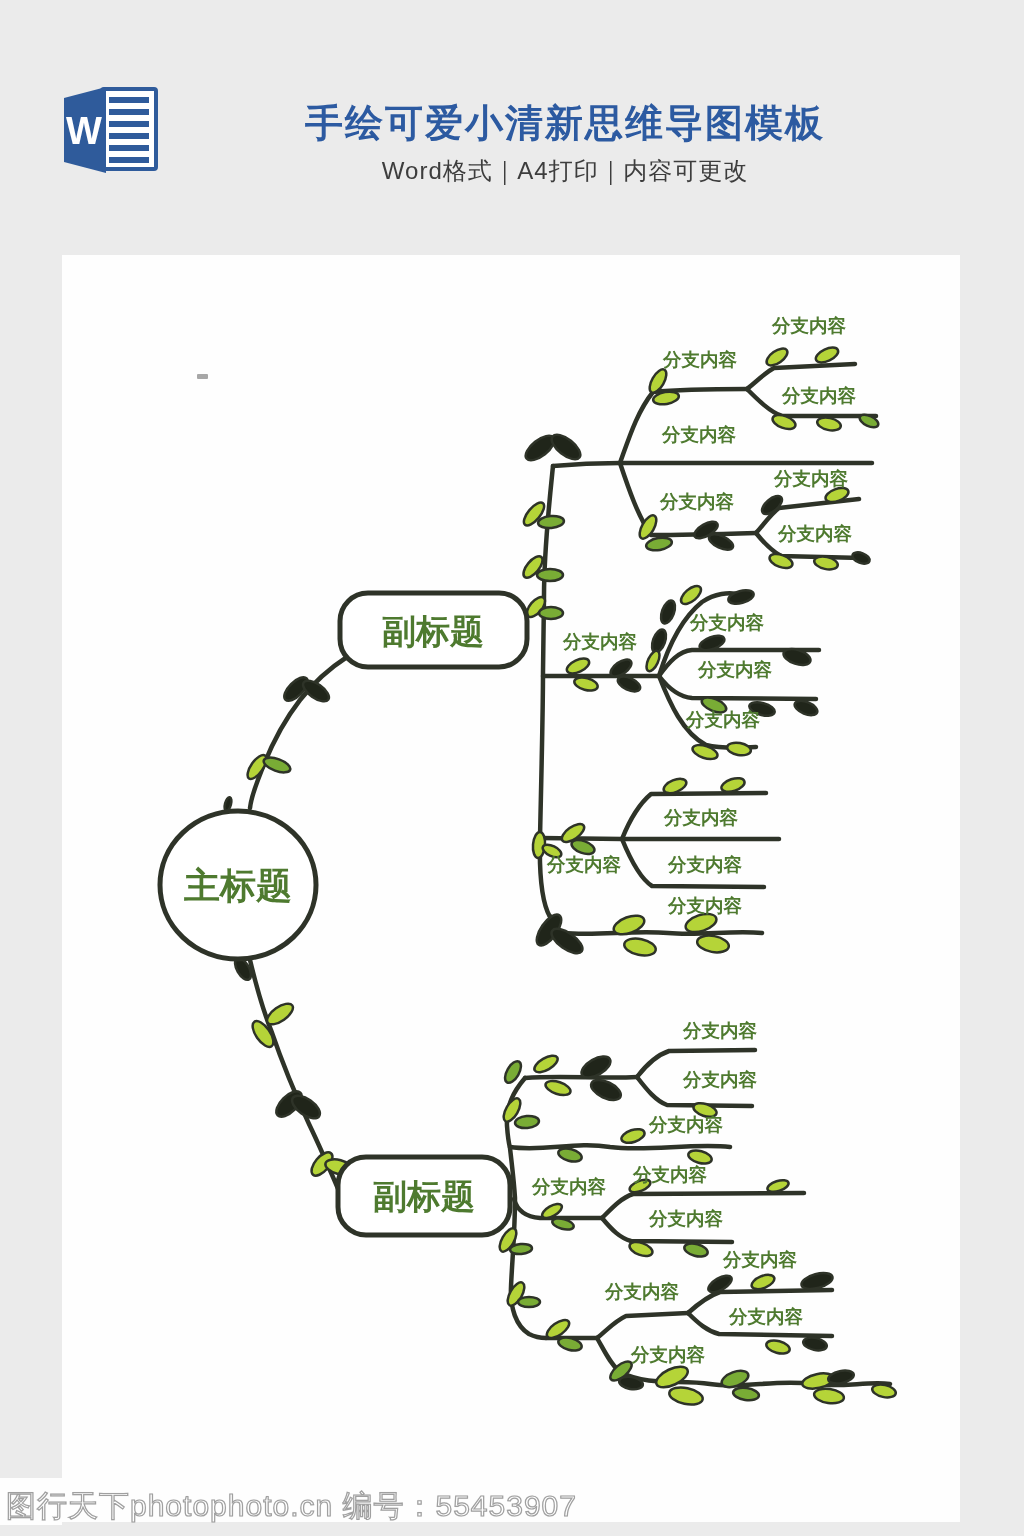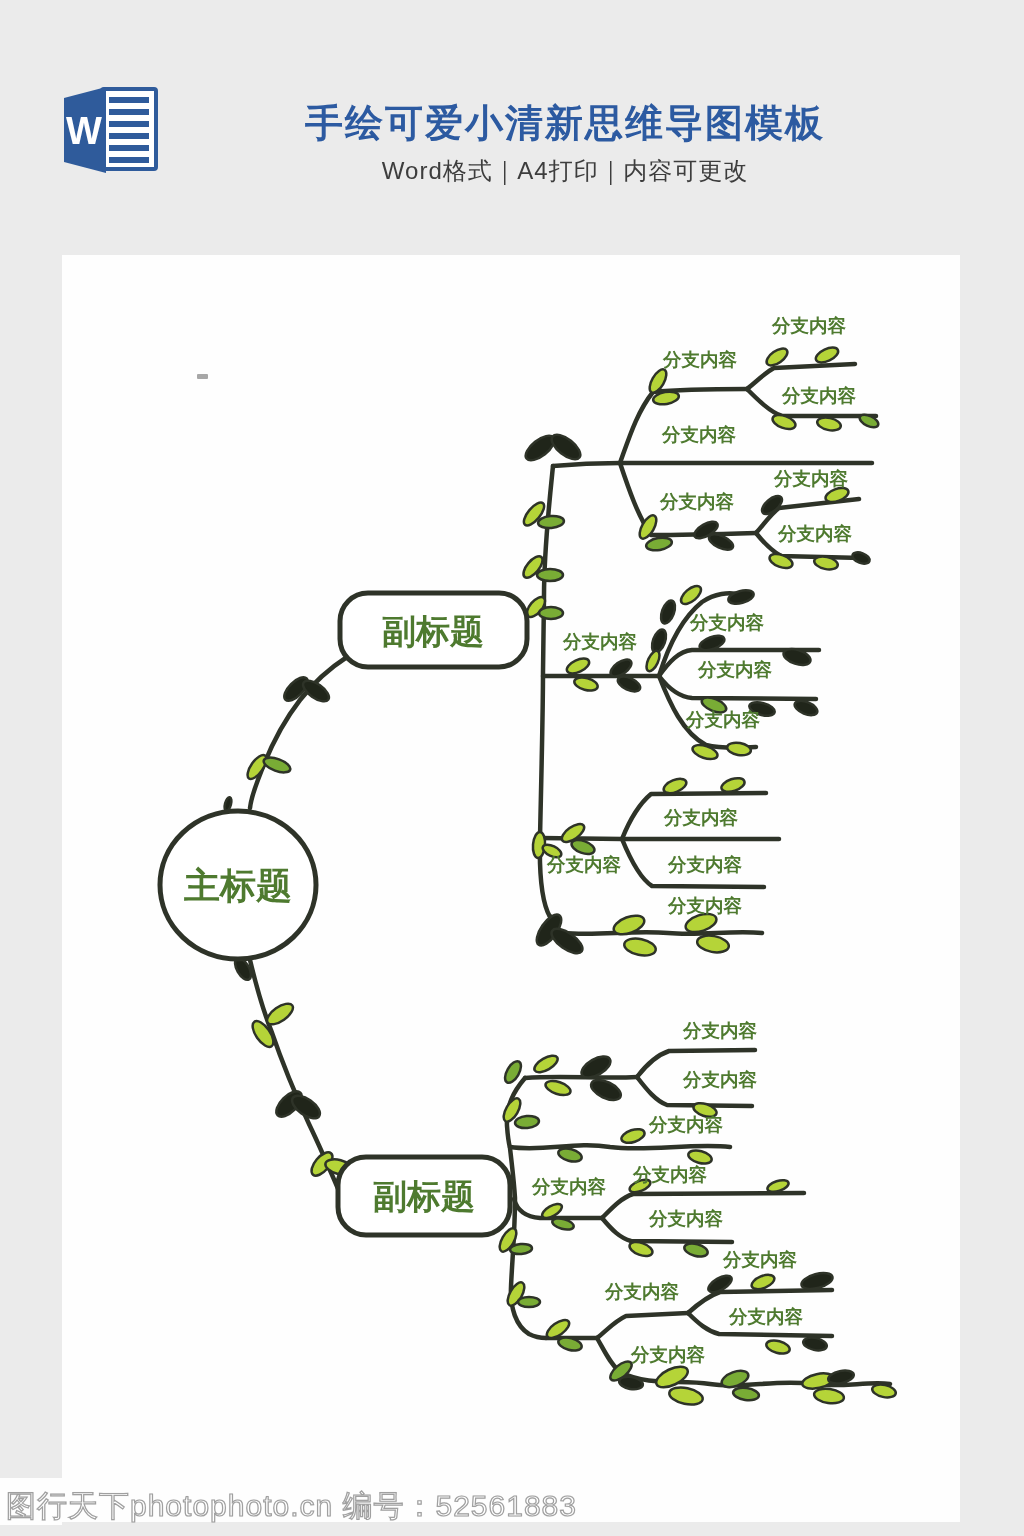--- a/index.html
+++ b/index.html
@@ -235,13 +235,13 @@
       <text class="branch-label" x="569" y="1193" fill="#4e7a2f">分支内容</text>
       <text class="branch-label" x="686" y="1225" fill="#4e7a2f">分支内容</text>
       <text class="branch-label" x="760" y="1266" fill="#4e7a2f">分支内容</text>
       <text class="branch-label" x="642" y="1298" fill="#4e7a2f">分支内容</text>
       <text class="branch-label" x="766" y="1323" fill="#4e7a2f">分支内容</text>
       <text class="branch-label" x="668" y="1361" fill="#4e7a2f">分支内容</text>
     </g>
 </svg>
 
 <div class="artifact-dash"></div>
-<div class="watermark">图行天下photophoto.cn 编号：52561883</div>
+<div class="watermark">图行天下photophoto.cn 编号：55453907</div>
 
 </body></html>

